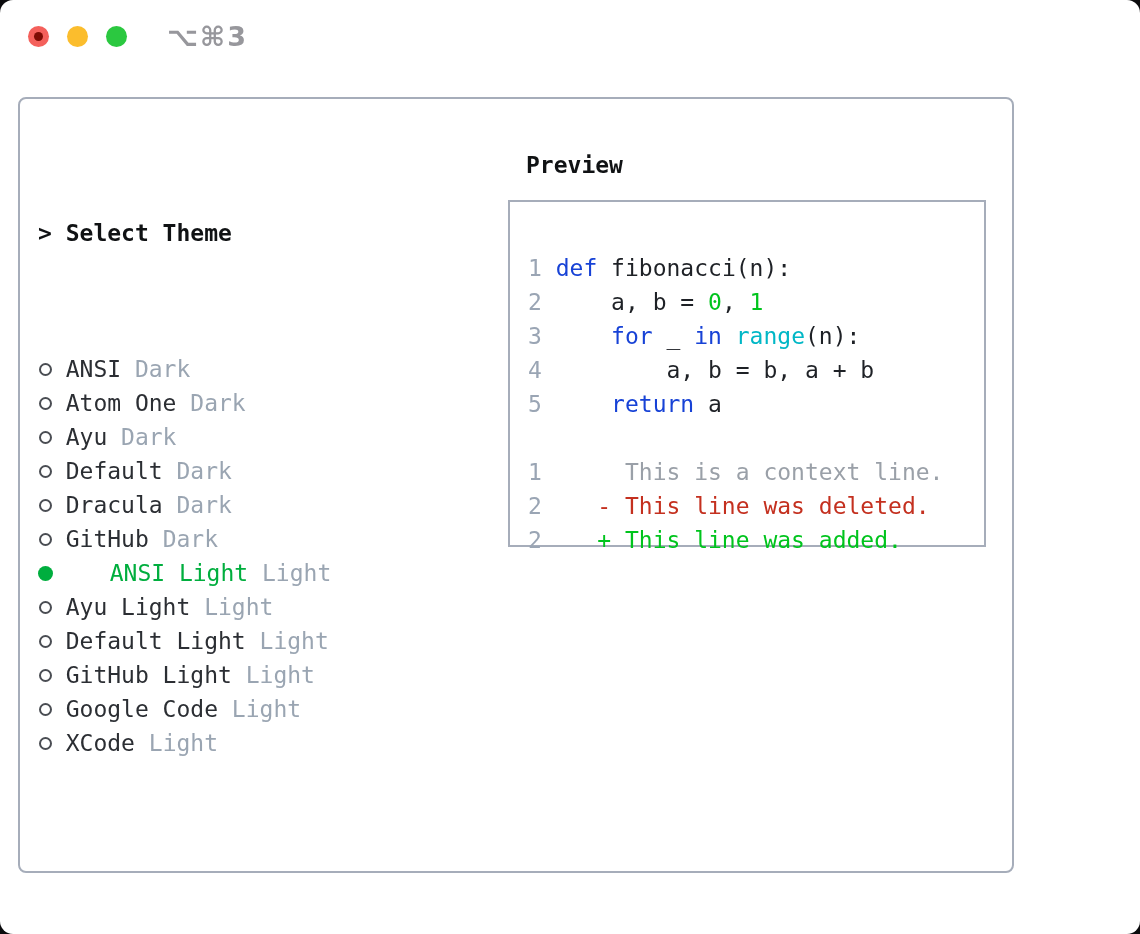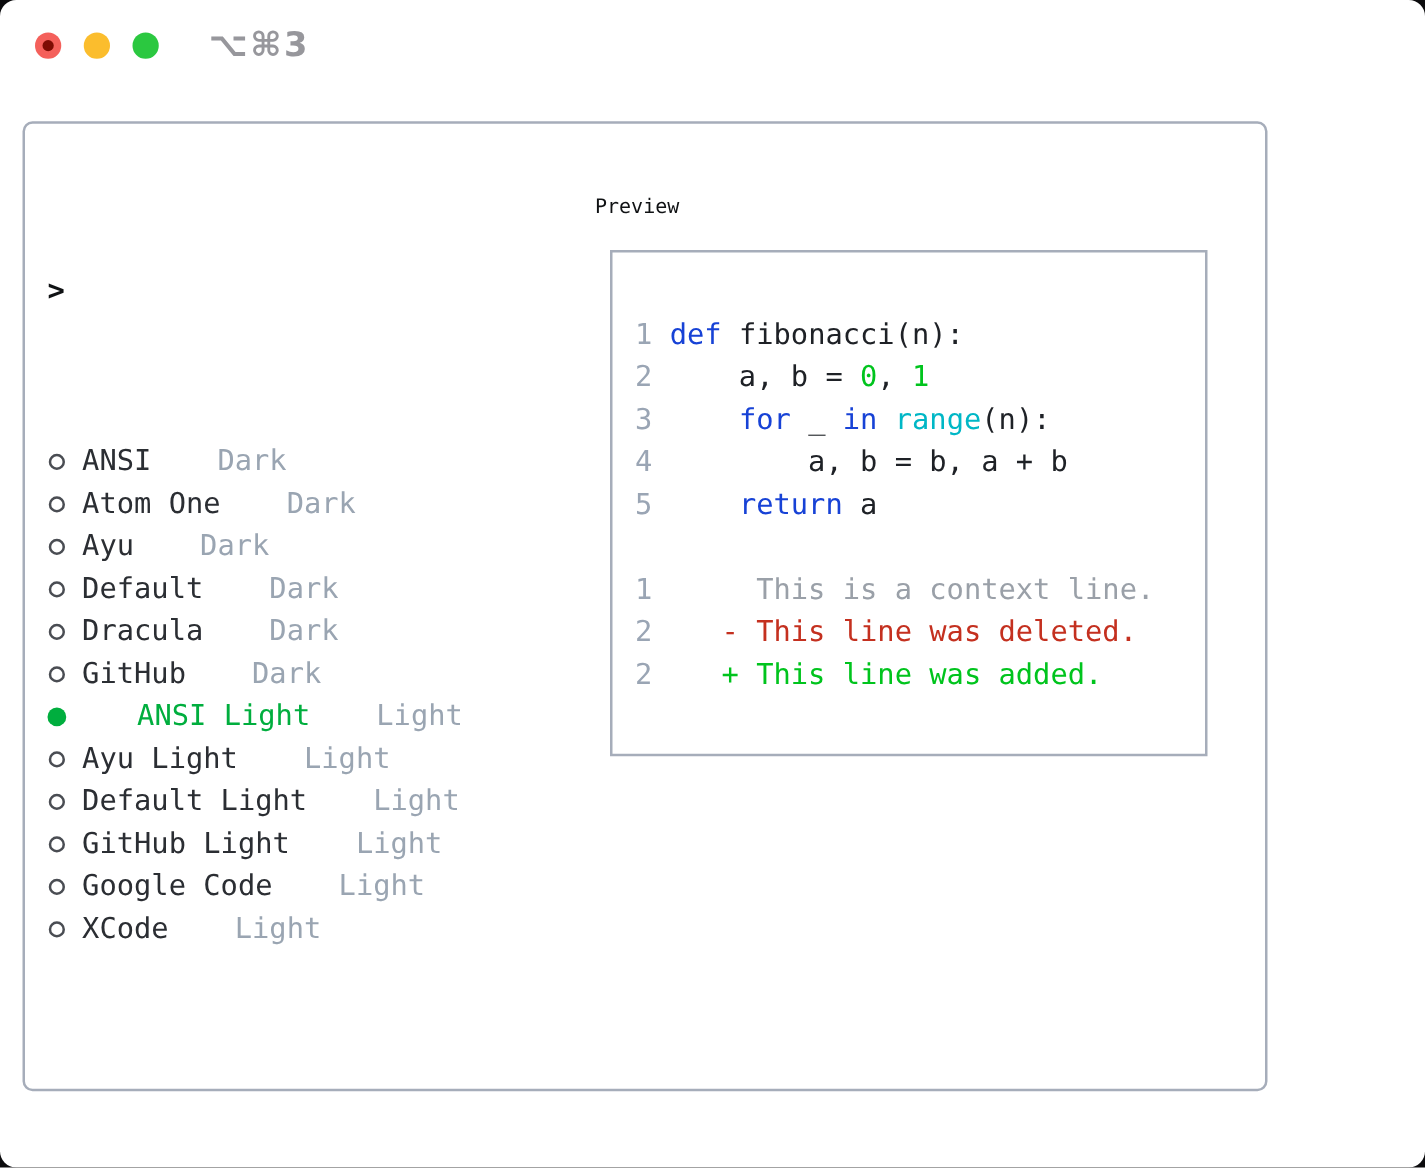--- a/index.html
+++ b/index.html
@@ -72,35 +72,35 @@
     border-radius: 50%;
     border: 2px solid #4a4d53;
     margin-left: 1px;
   }
   .radio.selected {
     border: none;
     width: 15px; height: 15px;
     background: var(--accent-green);
     margin-left: 0;
   }
-  .variant { color: var(--muted-gray); margin-left: 39px; }
+  .variant { color: var(--muted-gray); }
   .row.selected .name { color: var(--accent-green); margin-left: 44px; }
   .spacer { height: 34px; }
   
   .preview-title {
     position: absolute;
-    left: 456px; top: 49px;
-    font-size: 16px; line-height: 34px;
-    font-weight: normal;
+    left: 506px; top: 49px;
+    font-size: 23px; line-height: 34px;
+    font-weight: bold;
     color: var(--text-black);
   }
   .preview-box {
     position: absolute;
-    left: 468px; top: 101px;
-    width: 478px; height: 405px;
+    left: 488px; top: 101px;
+    width: 478px; height: 347px;
     border: 2px solid var(--border-gray);
     background: #ffffff;
     padding-left: 31px;
   }
   .code {
     position: absolute;
     left: 18px; top: 49px;
     font-size: 23px;
     line-height: 34px;
     white-space: pre;
@@ -117,20 +117,21 @@
     </span>
   <span class="traffic tl-yellow"></span>
   <span class="traffic tl-green"></span>
   <span class="shortcut">⌥⌘3</span>
 
   <div class="main-box">
 
     <div class="left-col">
       <div class="row">
         <span class="prefix"><span class="prompt-char">&gt;</span></span>
+        <span class="title-text">Select Theme</span>
       </div>
 
       <div id="theme-list"><div class="row"><span class="prefix"><span class="radio"></span></span><span class="name">ANSI</span><span class="variant"> Dark</span></div><div class="row"><span class="prefix"><span class="radio"></span></span><span class="name">Atom One</span><span class="variant"> Dark</span></div><div class="row"><span class="prefix"><span class="radio"></span></span><span class="name">Ayu</span><span class="variant"> Dark</span></div><div class="row"><span class="prefix"><span class="radio"></span></span><span class="name">Default</span><span class="variant"> Dark</span></div><div class="row"><span class="prefix"><span class="radio"></span></span><span class="name">Dracula</span><span class="variant"> Dark</span></div><div class="row"><span class="prefix"><span class="radio"></span></span><span class="name">GitHub</span><span class="variant"> Dark</span></div><div class="row selected"><span class="prefix"><span class="radio selected"></span></span><span class="name">ANSI Light</span><span class="variant"> Light</span></div><div class="row"><span class="prefix"><span class="radio"></span></span><span class="name">Ayu Light</span><span class="variant"> Light</span></div><div class="row"><span class="prefix"><span class="radio"></span></span><span class="name">Default Light</span><span class="variant"> Light</span></div><div class="row"><span class="prefix"><span class="radio"></span></span><span class="name">GitHub Light</span><span class="variant"> Light</span></div><div class="row"><span class="prefix"><span class="radio"></span></span><span class="name">Google Code</span><span class="variant"> Light</span></div><div class="row"><span class="prefix"><span class="radio"></span></span><span class="name">XCode</span><span class="variant"> Light</span></div></div>
 
       <div class="spacer"></div>
 
       
 
       
 

